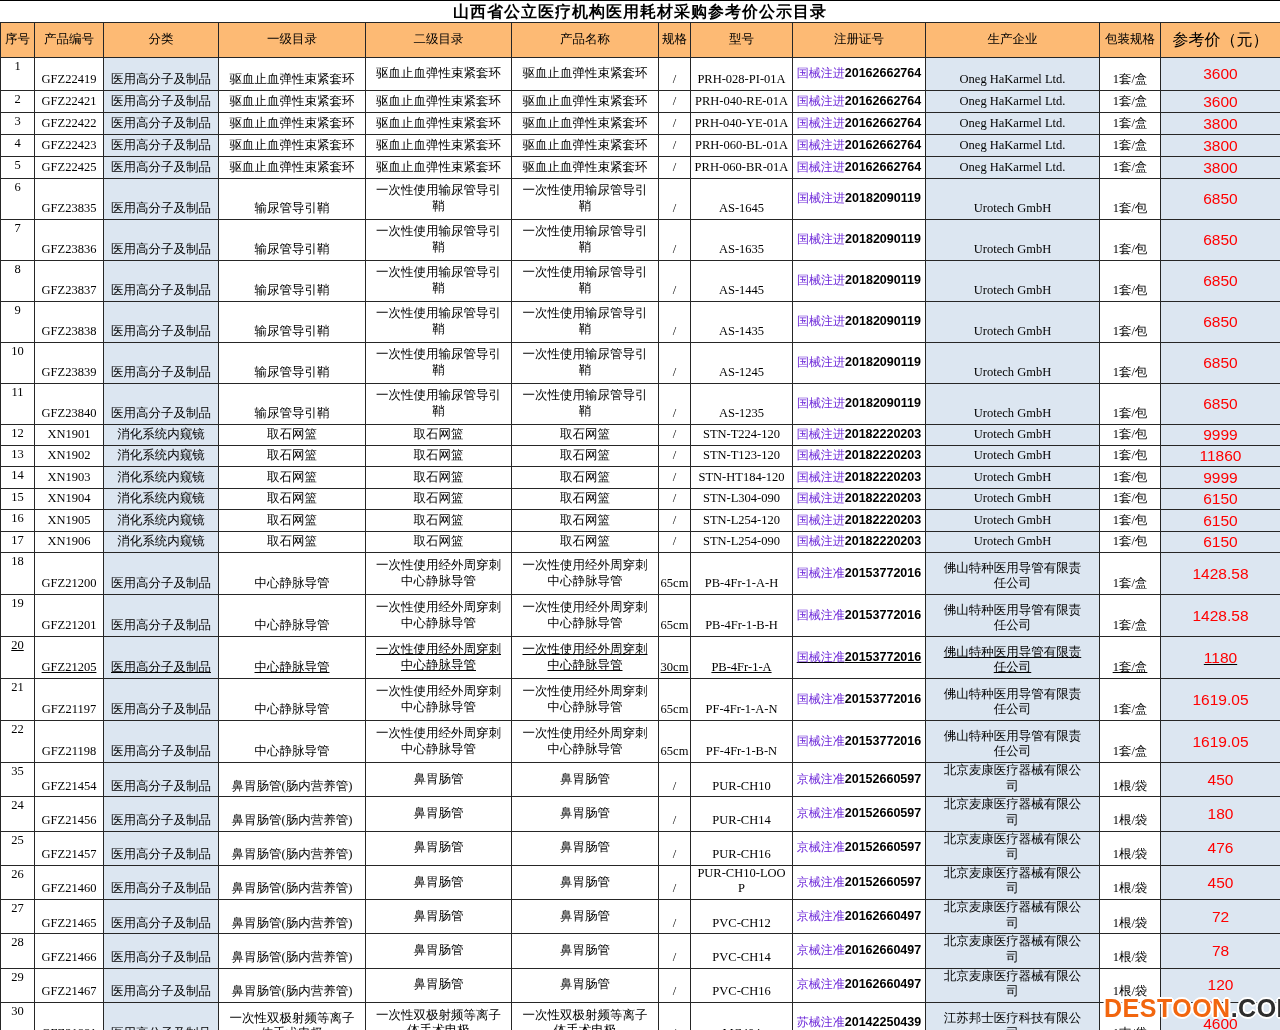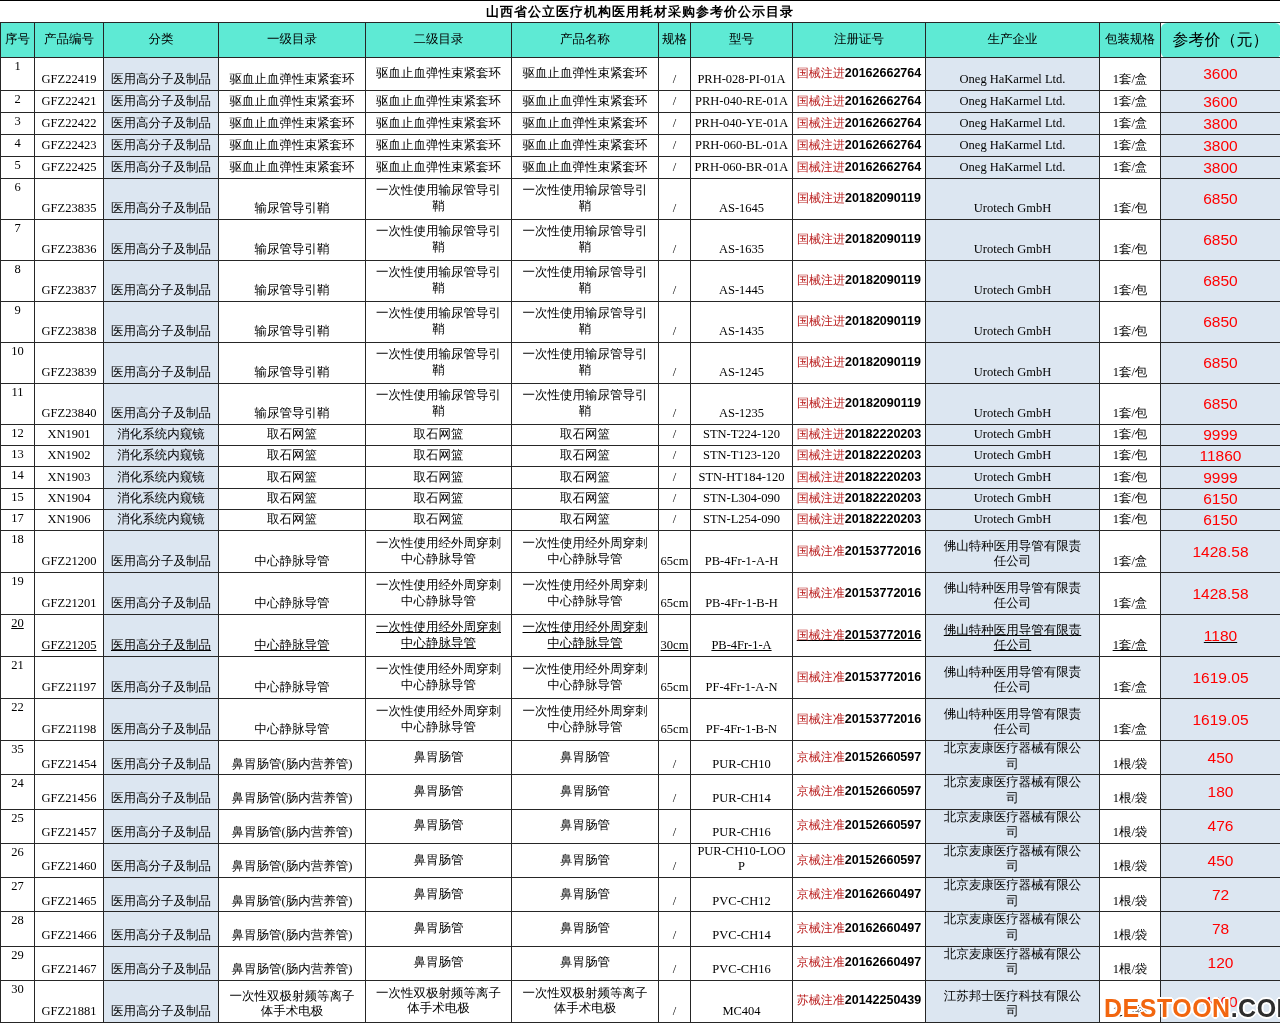--- a/index.html
+++ b/index.html
@@ -3,49 +3,49 @@
 <meta charset="utf-8">
 <style>
   html,body{margin:0;padding:0;background:#fff;}
   .page{
     position:relative;width:1280px;height:1030px;overflow:hidden;background:#fff;
     font-family:"Liberation Serif","DejaVu Serif",serif;border-top:1px solid #000;
     box-sizing:border-box;
   }
   .title{
     height:21px;line-height:21px;text-align:center;
-    font-size:13px;font-weight:bold;color:#000;letter-spacing:1px;
+    font-size:16px;font-weight:bold;color:#000;letter-spacing:1px;
   }
   table.price-table{
     border-collapse:collapse;table-layout:fixed;width:1280px;
   }
   th,td{
     border:1px solid #262626;overflow:hidden;padding:0 3px;
     font-size:12.5px;color:#000;text-align:center;line-height:1.25;
     box-sizing:border-box;word-break:break-all;
   }
-  thead th{height:35px;vertical-align:middle;font-weight:normal;background:#5eead4;}
-  thead th.c11{font-size:16px;border-radius:6px;}
+  thead th{height:35px;vertical-align:middle;font-weight:normal;background:#fdba74;}
+  thead th.c11{font-size:16px;}
   
   col.c0{width:34px}  col.c1{width:69px}  col.c2{width:115px}
   col.c3{width:147px} col.c4{width:146px} col.c5{width:147px}
   col.c6{width:32px}  col.c7{width:102px} col.c8{width:133px}
   col.c9{width:174px} col.c10{width:61px} col.c11{width:120px}
   
   td.c2, td.c9, td.c11{background:#dce6f1;}
   
   td.c0{vertical-align:top;padding-top:1px;}
   td.c1,td.c2,td.c3,td.c6,td.c7,td.c9,td.c10{vertical-align:bottom;padding-bottom:2px;}
   td.c4,td.c5,td.c8,td.c11{vertical-align:middle;}
   
   td.c3,td.c4,td.c5{padding-left:10px;padding-right:10px;}
   td.c9{padding-left:12px;padding-right:12px;}
   td.c6{padding-left:0;padding-right:0;white-space:nowrap;}
   td.c8{white-space:nowrap;padding-left:1px;padding-right:1px;}
-  .reg-prefix{color:#b91c1c;font-size:12px;}
+  .reg-prefix{color:#6d28d9;font-size:12px;}
   .reg-num{font-family:"Liberation Sans","DejaVu Sans",sans-serif;font-weight:bold;font-size:12.5px;}
   td.price{
     font-family:"Liberation Sans","DejaVu Sans",sans-serif;
     color:#ff0000;font-size:15.5px;
   }
   .watermark{
     position:absolute;left:1104px;top:993px;z-index:5;
     font-family:"Liberation Sans","DejaVu Sans",sans-serif;
     font-weight:bold;font-size:25px;letter-spacing:.5px;white-space:nowrap;
     text-shadow:-2px 0 0 #fff,2px 0 0 #fff,0 -2px 0 #fff,0 2px 0 #fff,
@@ -299,20 +299,34 @@
           <td class="c3">取石网篮</td>
           <td class="c4">取石网篮</td>
           <td class="c5">取石网篮</td>
           <td class="c6">/</td>
           <td class="c7">STN-L304-090</td>
           <td class="c8"><span class="reg-prefix">国械注进</span><span class="reg-num">20182220203</span></td>
           <td class="c9">Urotech GmbH</td>
           <td class="c10">1套/包</td>
           <td class="c11 price">6150</td>
         </tr>
+        <tr style="height: 22px;">
+          <td class="c0">16</td>
+          <td class="c1">XN1905</td>
+          <td class="c2">消化系统内窥镜</td>
+          <td class="c3">取石网篮</td>
+          <td class="c4">取石网篮</td>
+          <td class="c5">取石网篮</td>
+          <td class="c6">/</td>
+          <td class="c7">STN-L254-120</td>
+          <td class="c8"><span class="reg-prefix">国械注进</span><span class="reg-num">20182220203</span></td>
+          <td class="c9">Urotech GmbH</td>
+          <td class="c10">1套/包</td>
+          <td class="c11 price">6150</td>
+        </tr>
         <tr style="height: 21px;">
           <td class="c0">17</td>
           <td class="c1">XN1906</td>
           <td class="c2">消化系统内窥镜</td>
           <td class="c3">取石网篮</td>
           <td class="c4">取石网篮</td>
           <td class="c5">取石网篮</td>
           <td class="c6">/</td>
           <td class="c7">STN-L254-090</td>
           <td class="c8"><span class="reg-prefix">国械注进</span><span class="reg-num">20182220203</span></td>

